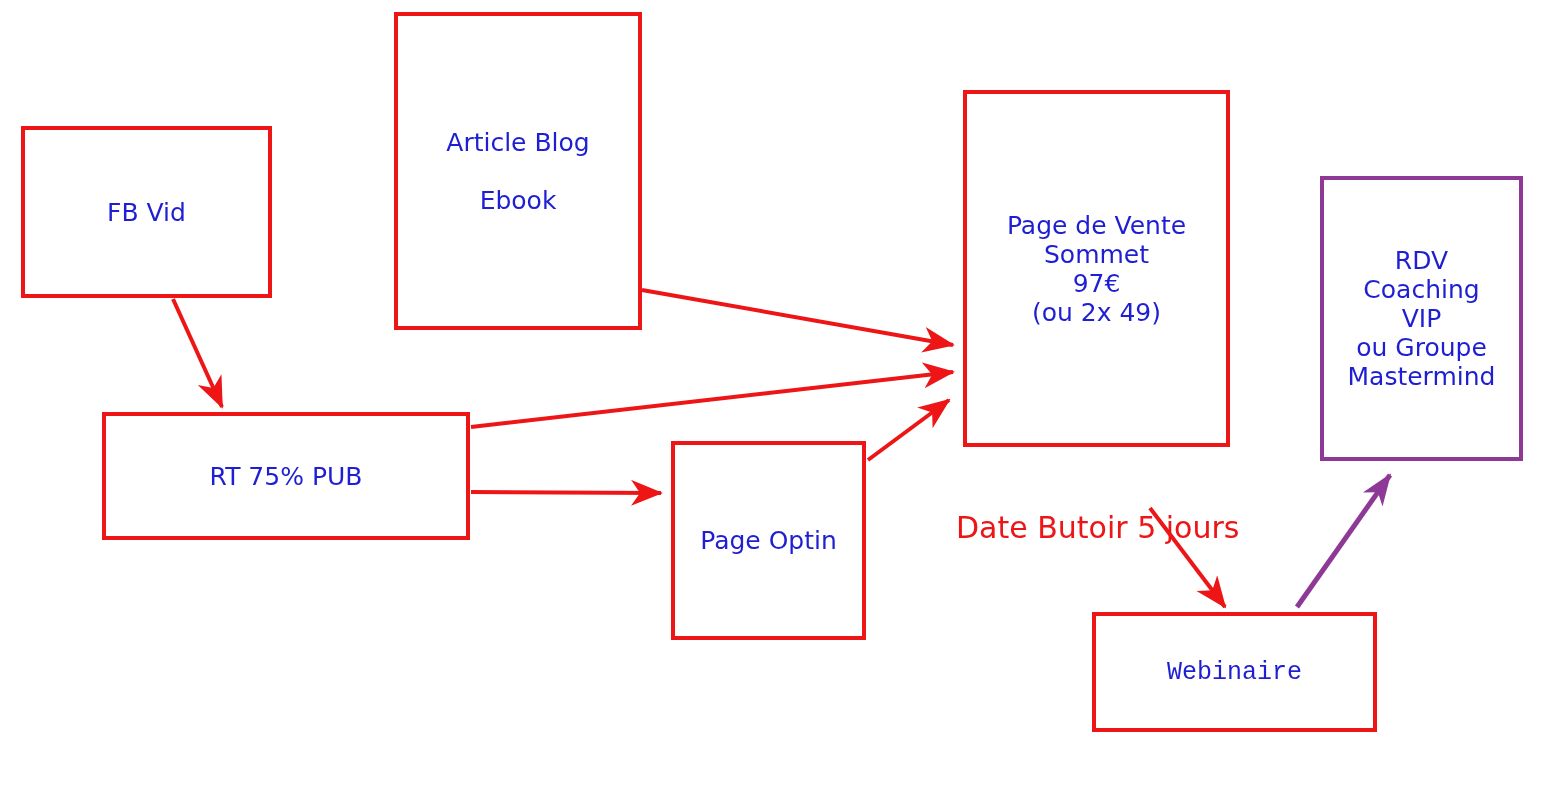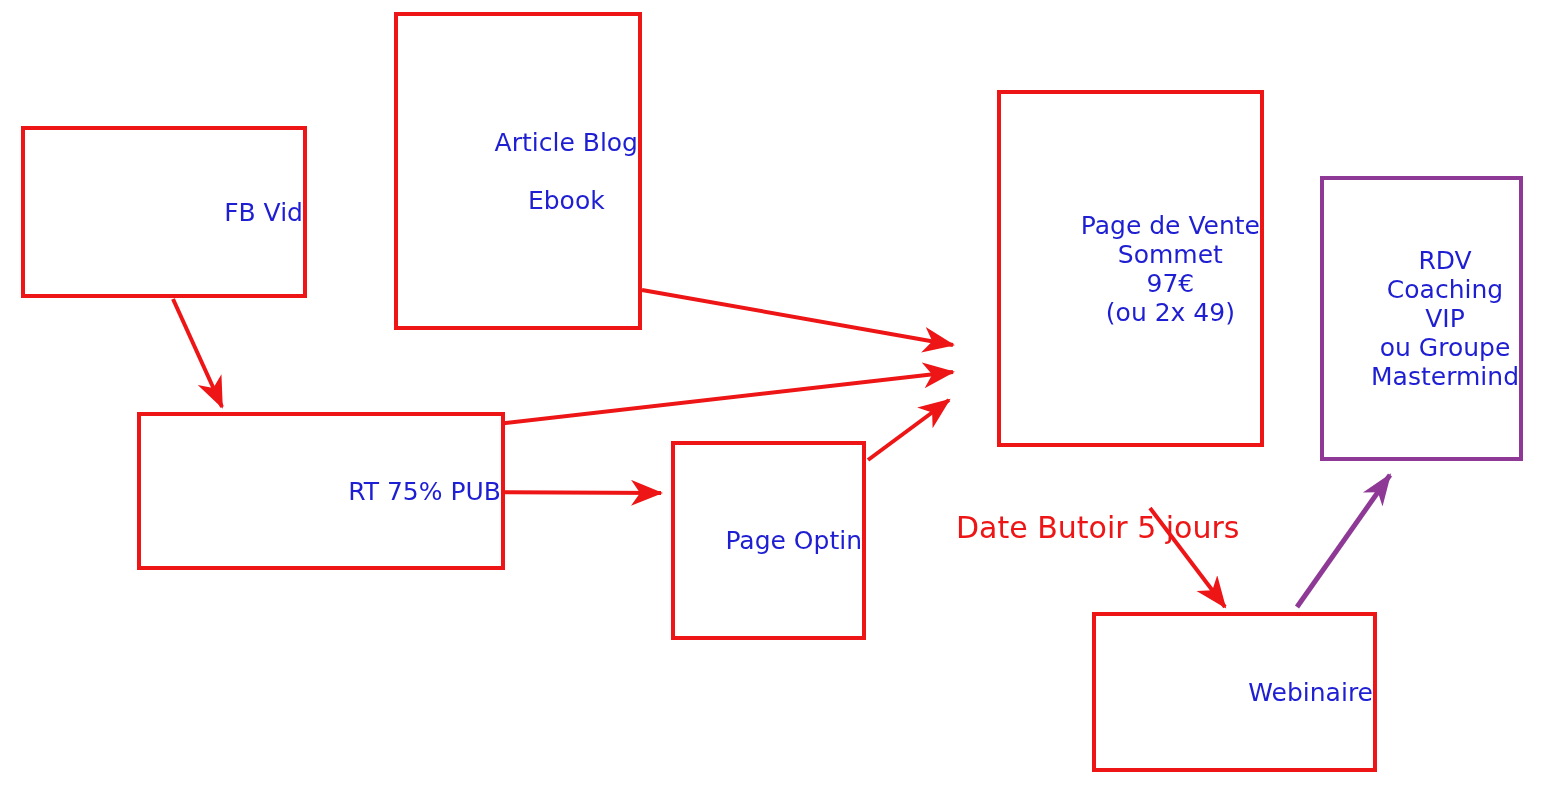--- a/index.html
+++ b/index.html
@@ -15,36 +15,36 @@
     font-family:"DejaVu Sans","Liberation Sans",sans-serif;
     position:relative;overflow:hidden;
   }
   .canvas{position:absolute;inset:0;}
   .arrows{position:absolute;left:0;top:0;pointer-events:none;}
   .node{
     position:absolute;
     box-sizing:border-box;
     border:4px solid var(--red);
     background:var(--bg);
-    display:flex;align-items:center;justify-content:flex-end;
+    display:flex;align-items:center;justify-content:center;
     text-align:center;
   }
   .node .label{
     color:var(--blue);
     font-size:25px;
     line-height:29px;
     white-space:pre-line;
   }
   .node--purple{border-color:var(--purple);}
-  .n-fb{left:21px;top:126px;width:286px;height:172px;}
+  .n-fb{left:21px;top:126px;width:251px;height:172px;}
   .n-article{left:394px;top:12px;width:248px;height:318px;}
-  .n-rt{left:102px;top:412px;width:368px;height:158px;margin-left:35px;}
+  .n-rt{left:102px;top:412px;width:368px;height:128px;}
   .n-optin{left:671px;top:441px;width:195px;height:199px;}
-  .n-vente{left:963px;top:90px;width:267px;height:357px;margin-left:34px;}
-  .n-webinaire{left:1092px;top:612px;width:285px;height:160px;}
+  .n-vente{left:963px;top:90px;width:267px;height:357px;}
+  .n-webinaire{left:1092px;top:612px;width:285px;height:120px;font-family:Liberation Mono, monospace;}
   .n-rdv{left:1320px;top:176px;width:203px;height:285px;}
   .annotation{
     position:absolute;
     left:956px;top:462px;
     color:var(--red);
     font-size:30px;
     line-height:36px;
     white-space:pre-line;
     margin-top:48px;
   }

